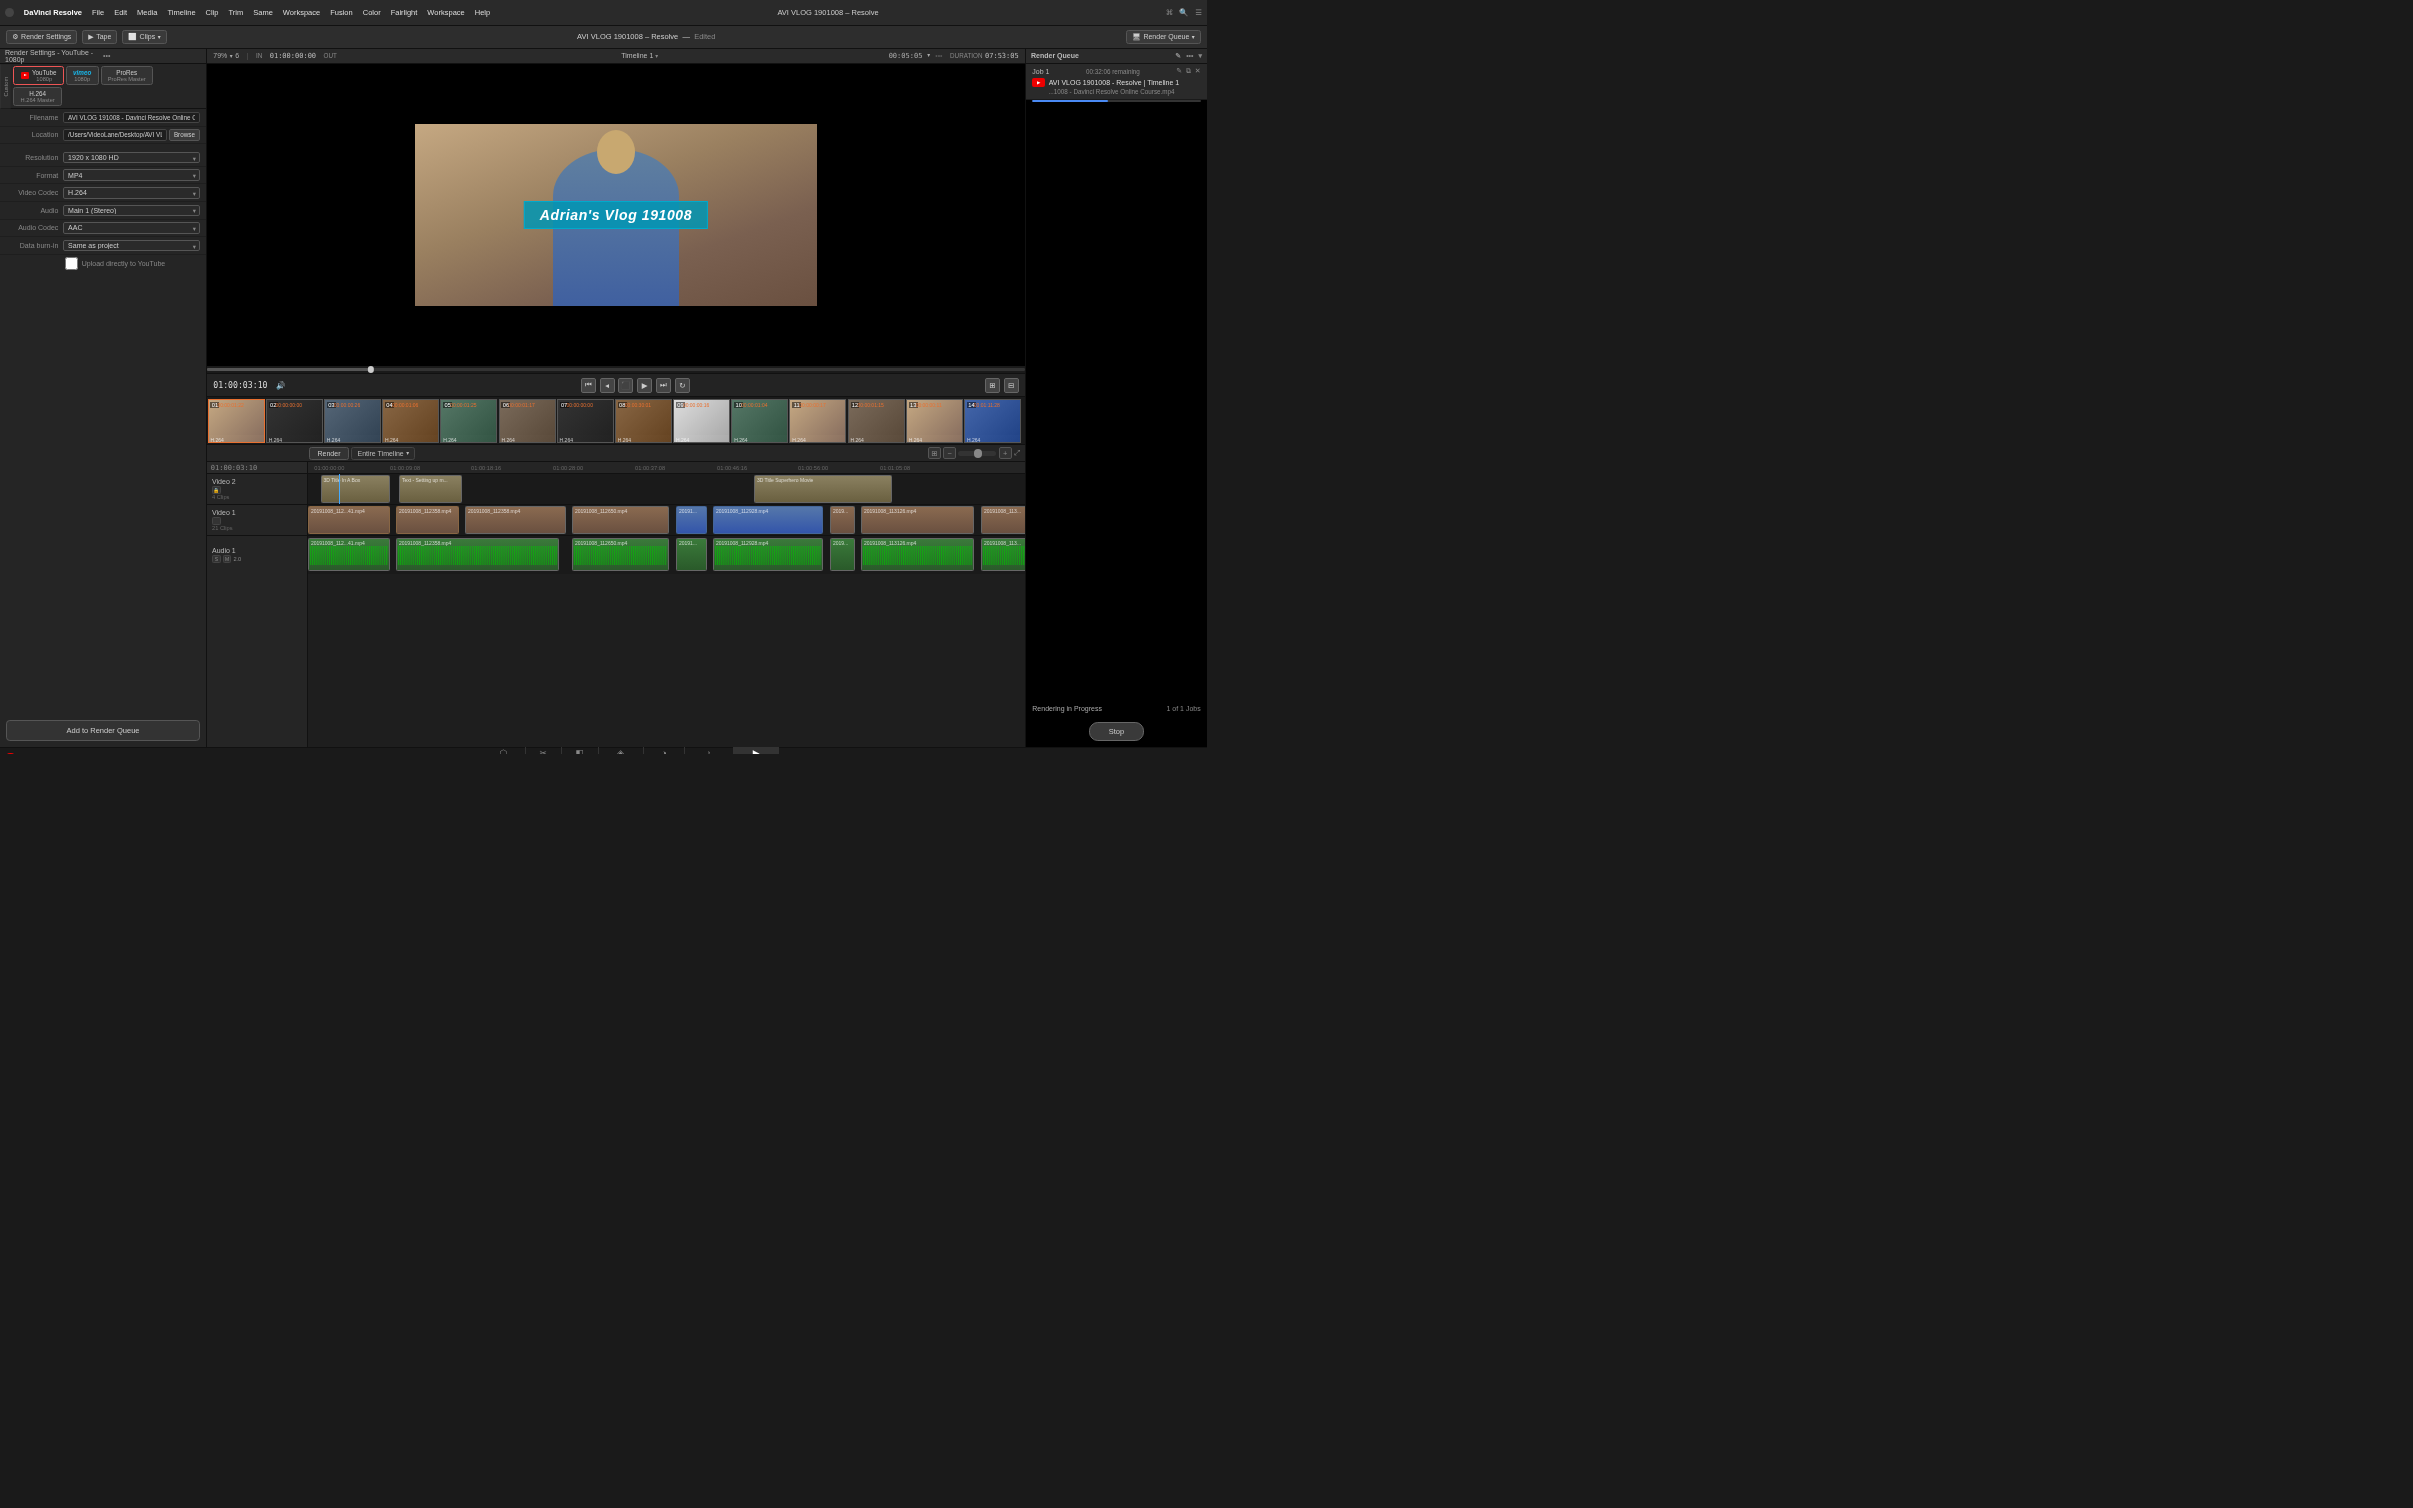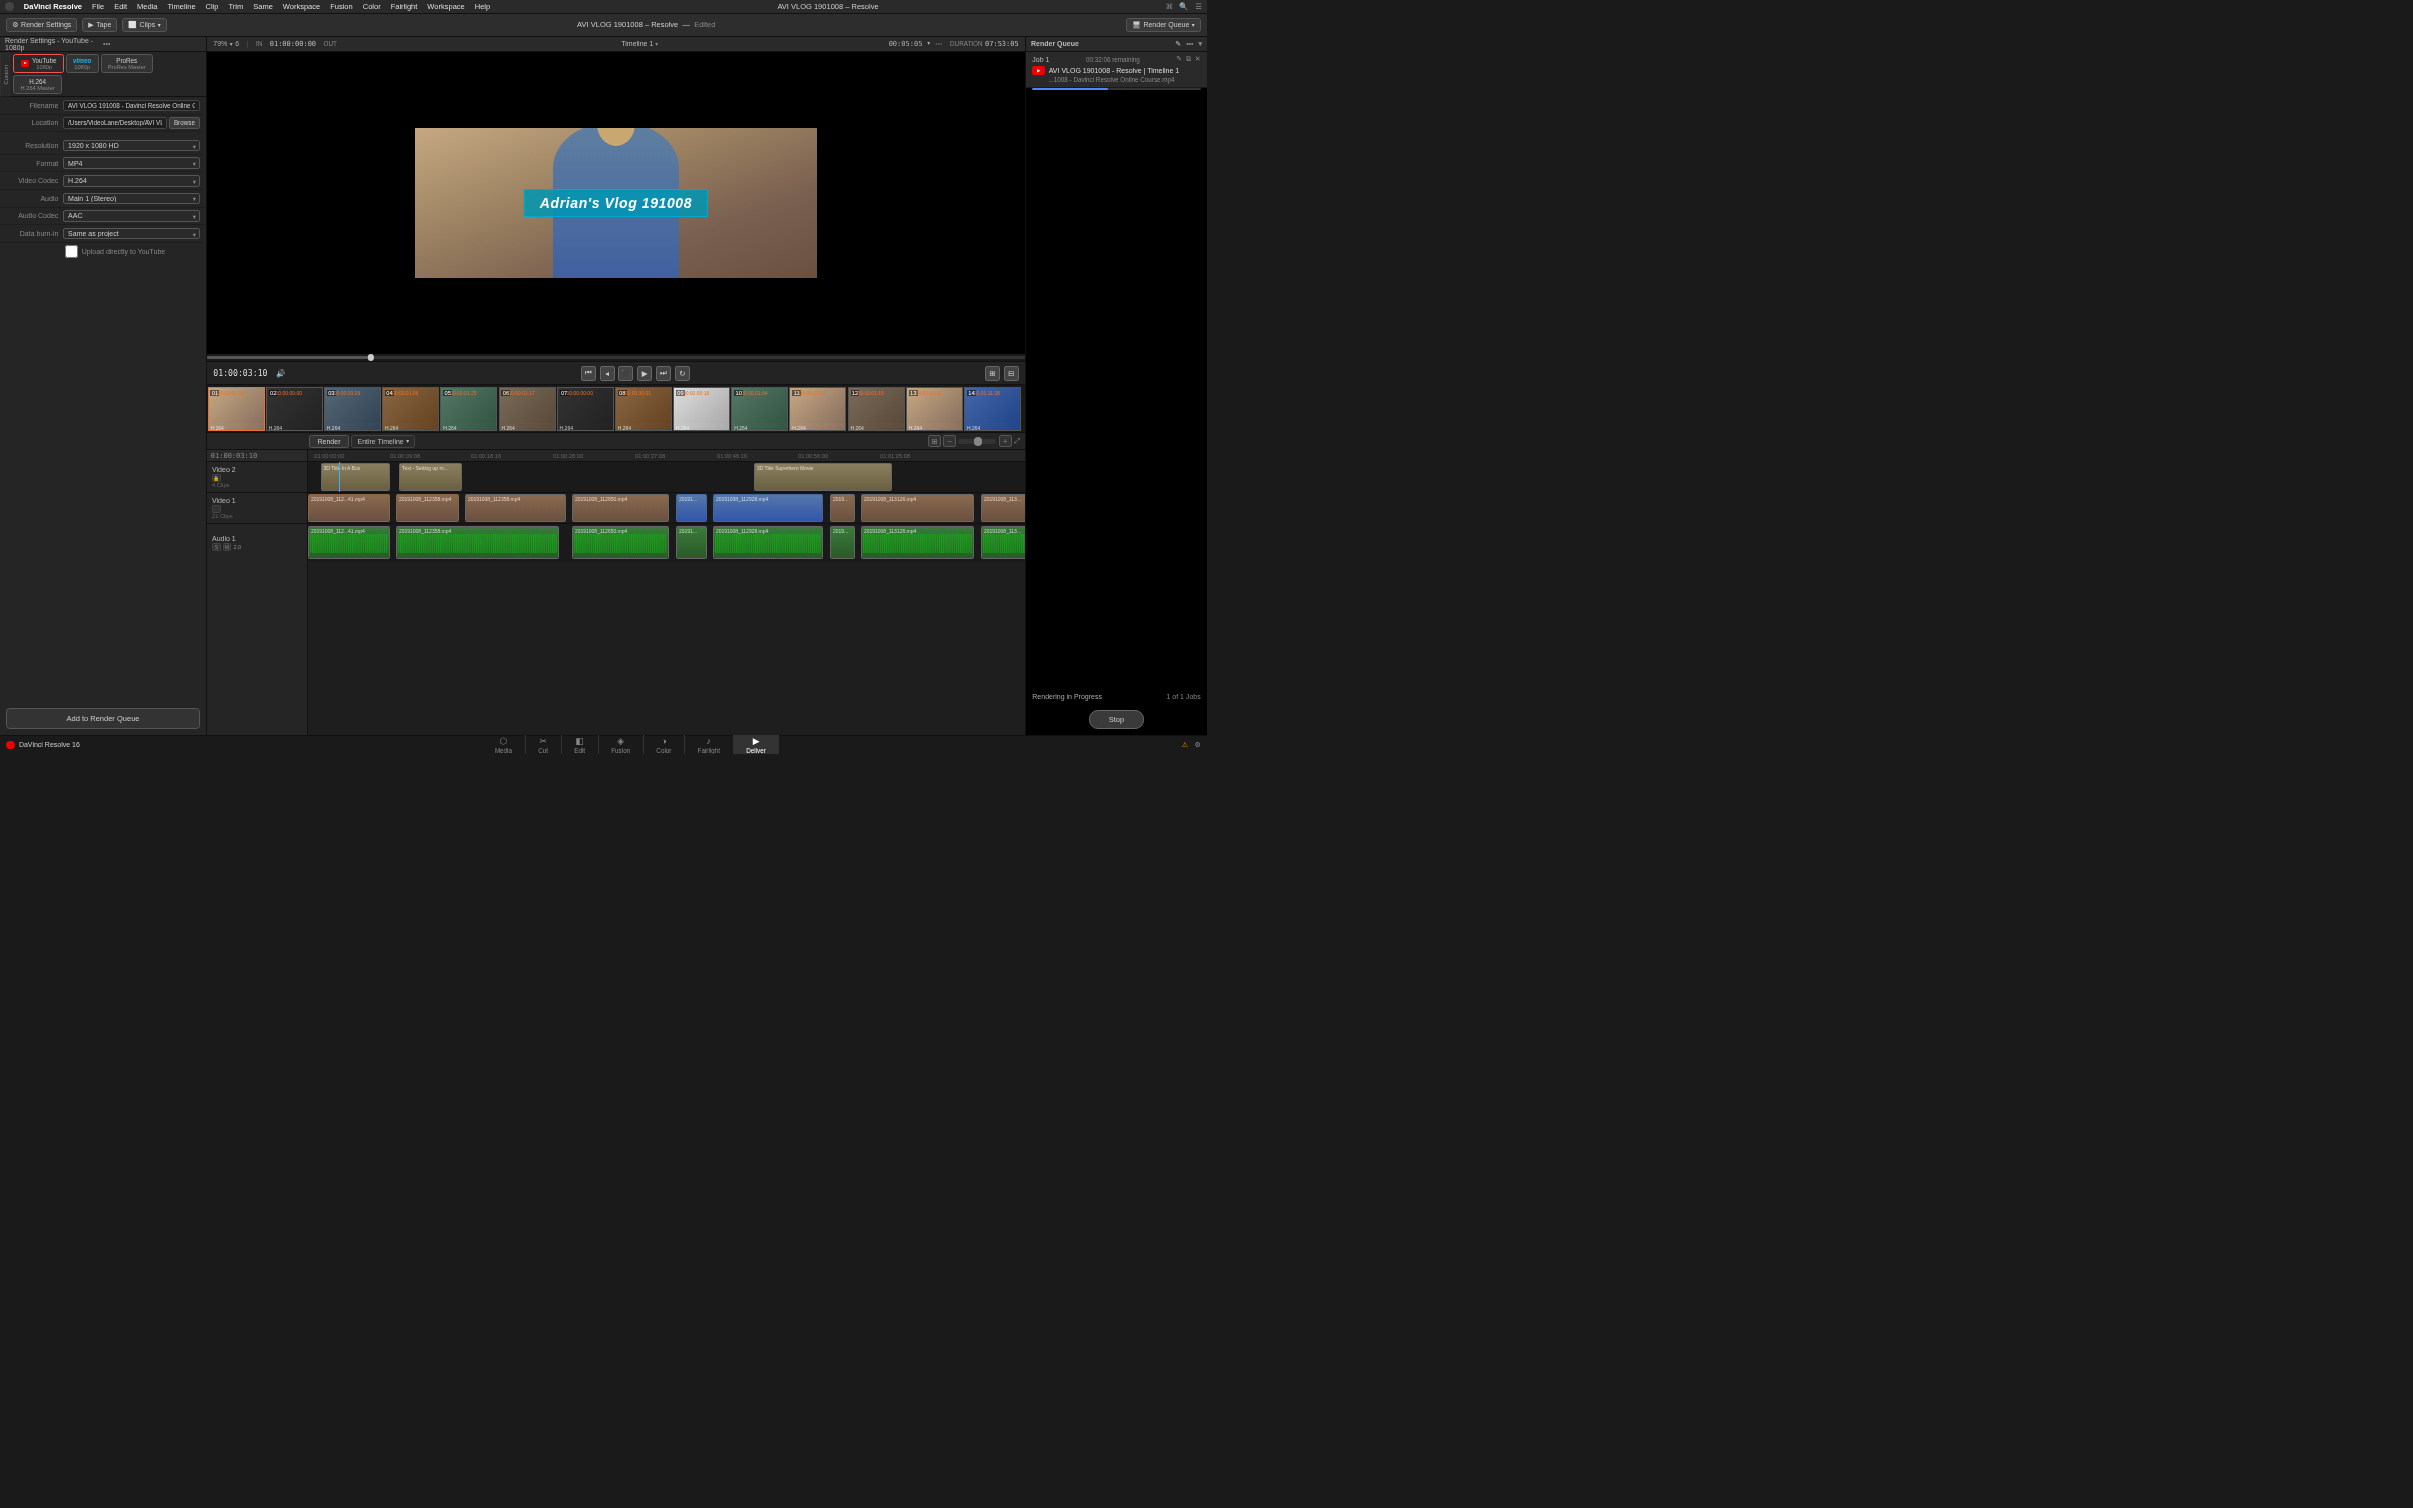--- a/index.html
+++ b/index.html
@@ -8,21 +8,21 @@
       height: 754px;
       background: #1a1a1a;
       font-family: -apple-system, BlinkMacSystemFont, 'Helvetica Neue', Arial, sans-serif;
       font-size: 7px;
       color: #ccc;
       overflow: hidden;
     }
 
     
     .menu-bar {
-      height: 14px;
+      height: 26px;
       background: #2a2a2a;
       display: flex;
       align-items: center;
       padding: 0 5px;
       gap: 10px;
       border-bottom: 0.6px solid #111;
     }
     .menu-bar .app-icon {
       width: 8.8px;
       height: 8.8px;
@@ -244,21 +244,21 @@
       flex: 1;
       background: #000;
       display: flex;
       align-items: center;
       justify-content: center;
       position: relative;
       min-height: 176px;
     }
     .preview-video {
       width: 402px;
-      height: 150px;
+      height: 182px;
       background: #bef264;
       position: relative;
       overflow: hidden;
     }
     .preview-video-bg {
       width: 100%;
       height: 100%;
       background: linear-gradient(135deg, #c5a882 0%, #8a7060 50%, #a08060 100%);
       position: relative;
     }

